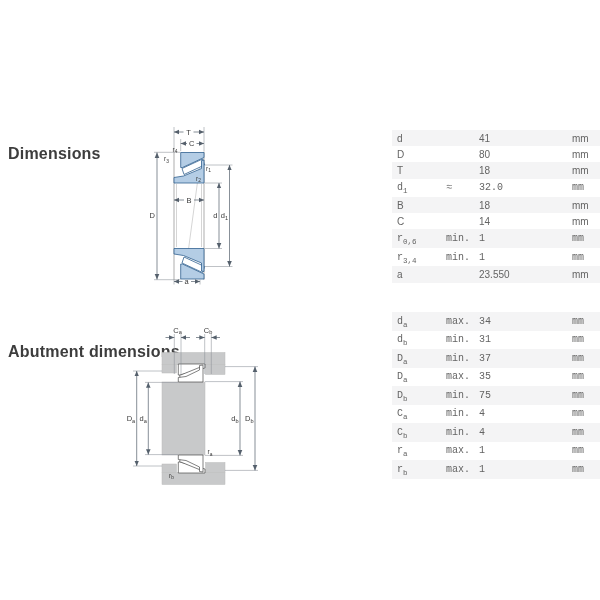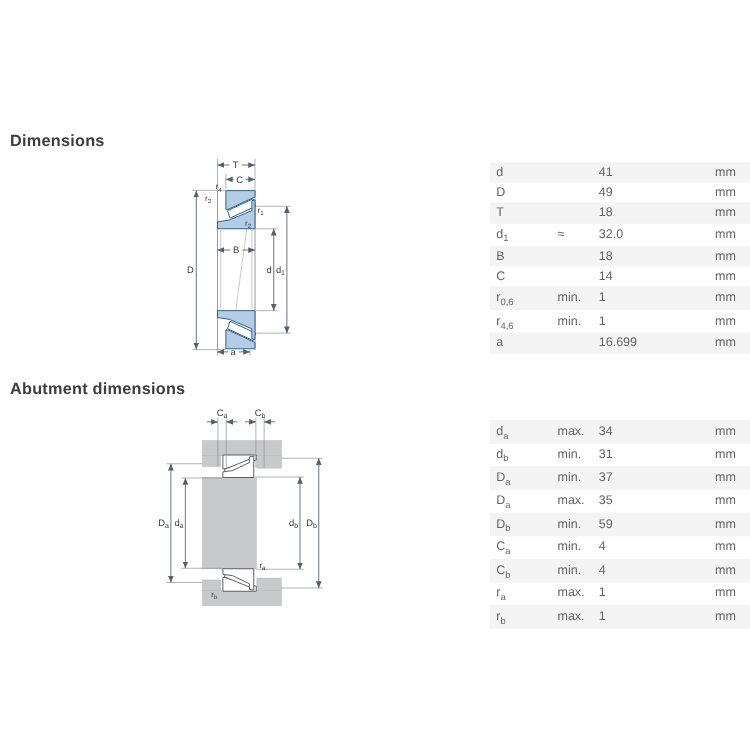--- a/index.html
+++ b/index.html
@@ -4,34 +4,34 @@
 <style>
   html,body{margin:0;padding:0;}
   body{
     width:600px;height:600px;position:relative;overflow:hidden;
     background:#ffffff;
     font-family:"Liberation Sans", sans-serif;
     -webkit-font-smoothing:antialiased;
   }
   .heading{
     position:absolute;left:8px;
-    font-size:13px;font-weight:bold;color:#3d3d3d;letter-spacing:0.2px;
+    font-size:16px;font-weight:bold;color:#3d3d3d;letter-spacing:0.2px;margin-top:40px;
   }
   #heading-dimensions{top:105px;}
   #heading-abutment{top:303px;text-align:center;}
 
   .spec-table{position:absolute;left:392px;width:208px;}
   #table-dimensions{top:130px;}
-  #table-abutment{top:336px;}
+  #table-abutment{top:312px;}
   .trow{
     display:grid;grid-template-columns:49px 33px 93px 28px;
     align-items:center;height:16.2px;padding-left:5px;
     font-size:10px;color:#646464;
   }
-  .trow.tall{height:18.5px;}
+  .trow.tall{height:18.5px;font-family:Liberation Mono, monospace;}
   .spec-table .trow:nth-child(odd){background:#f4f4f5;}
   .tcell{white-space:nowrap;}
   sub{font-size:7.5px;line-height:0;}
 
   .diagram{position:absolute;}
   #diagram-dimensions{left:130px;top:118px;}
   #diagram-abutment{left:125px;top:325px;}
 
   svg text{
     font-family:"Liberation Sans", sans-serif;
@@ -183,21 +183,21 @@
 <div class="spec-table" id="table-dimensions">
     <div class="trow">
       <span class="tcell lbl">d</span>
       <span class="tcell qual"></span>
       <span class="tcell val">41</span>
       <span class="tcell unit">mm</span>
     </div>
     <div class="trow">
       <span class="tcell lbl">D</span>
       <span class="tcell qual"></span>
-      <span class="tcell val">49</span>
+      <span class="tcell val">80</span>
       <span class="tcell unit">mm</span>
     </div>
     <div class="trow">
       <span class="tcell lbl">T</span>
       <span class="tcell qual"></span>
       <span class="tcell val">18</span>
       <span class="tcell unit">mm</span>
     </div>
     <div class="trow tall">
       <span class="tcell lbl">d<sub>1</sub></span>
@@ -217,29 +217,29 @@
       <span class="tcell val">14</span>
       <span class="tcell unit">mm</span>
     </div>
     <div class="trow tall">
       <span class="tcell lbl">r<sub>0,6</sub></span>
       <span class="tcell qual">min.</span>
       <span class="tcell val">1</span>
       <span class="tcell unit">mm</span>
     </div>
     <div class="trow tall">
-      <span class="tcell lbl">r<sub>4,6</sub></span>
+      <span class="tcell lbl">r<sub>3,4</sub></span>
       <span class="tcell qual">min.</span>
       <span class="tcell val">1</span>
       <span class="tcell unit">mm</span>
     </div>
     <div class="trow">
       <span class="tcell lbl">a</span>
       <span class="tcell qual"></span>
-      <span class="tcell val">16.699</span>
+      <span class="tcell val">23.550</span>
       <span class="tcell unit">mm</span>
     </div>
   </div>
 <div class="spec-table" id="table-abutment">
     <div class="trow tall">
       <span class="tcell lbl">d<sub>a</sub></span>
       <span class="tcell qual">max.</span>
       <span class="tcell val">34</span>
       <span class="tcell unit">mm</span>
     </div>
@@ -257,21 +257,21 @@
     </div>
     <div class="trow tall">
       <span class="tcell lbl">D<sub>a</sub></span>
       <span class="tcell qual">max.</span>
       <span class="tcell val">35</span>
       <span class="tcell unit">mm</span>
     </div>
     <div class="trow tall">
       <span class="tcell lbl">D<sub>b</sub></span>
       <span class="tcell qual">min.</span>
-      <span class="tcell val">59</span>
+      <span class="tcell val">75</span>
       <span class="tcell unit">mm</span>
     </div>
     <div class="trow tall">
       <span class="tcell lbl">C<sub>a</sub></span>
       <span class="tcell qual">min.</span>
       <span class="tcell val">4</span>
       <span class="tcell unit">mm</span>
     </div>
     <div class="trow tall">
       <span class="tcell lbl">C<sub>b</sub></span>

